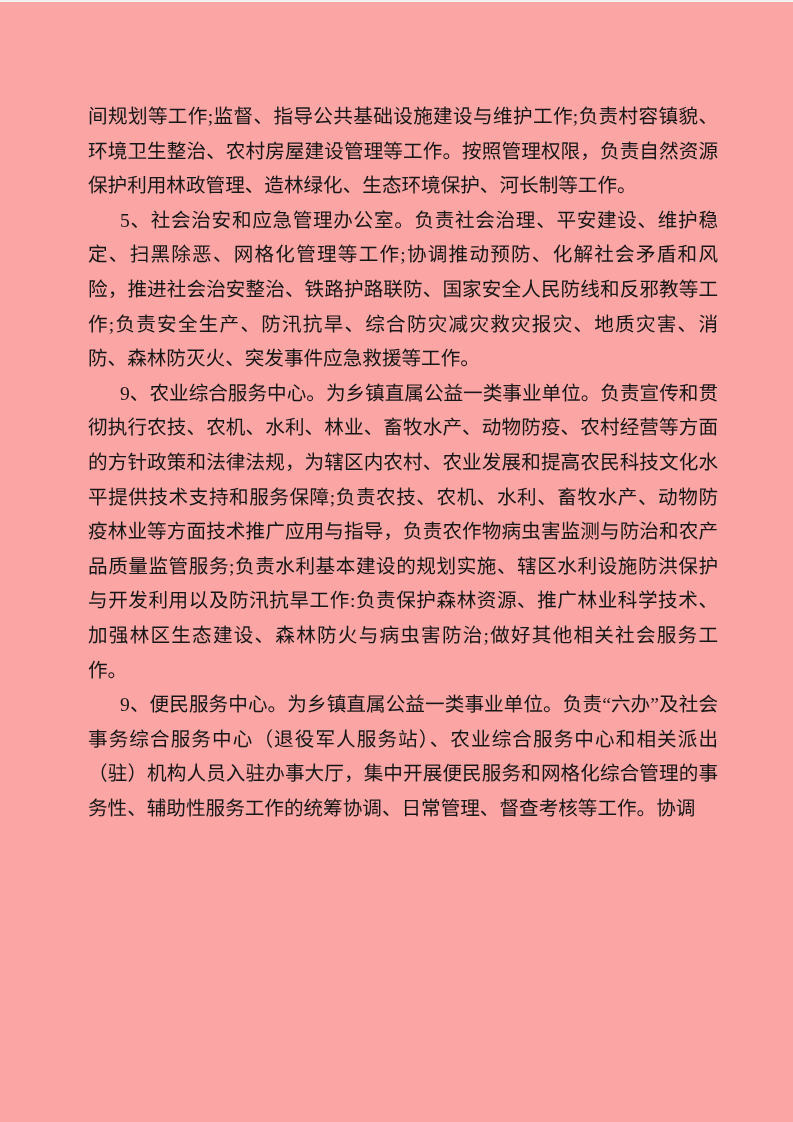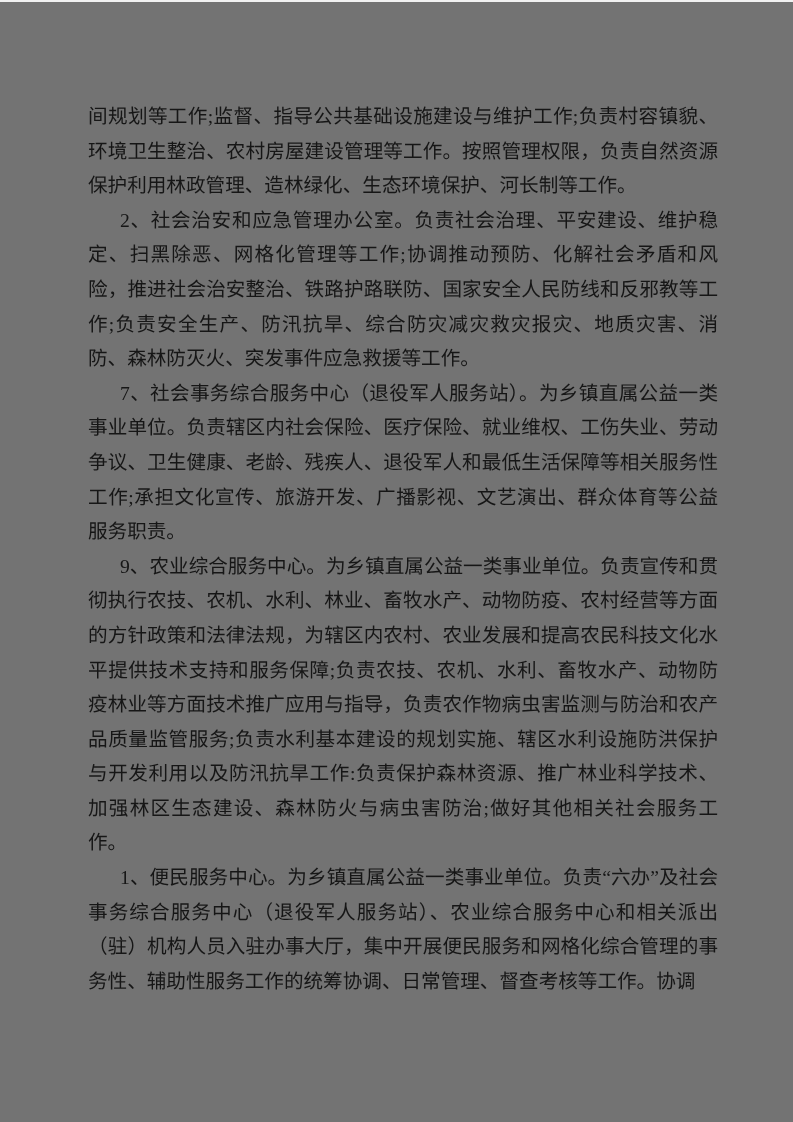--- a/index.html
+++ b/index.html
@@ -9,21 +9,21 @@
   }
   body {
     width: 793px;
     height: 1122px;
     font-family: "Liberation Serif", "DejaVu Serif", serif;
   }
   .page {
     position: relative;
     width: 793px;
     height: 1122px;
-    background: #737373;
+    background: #fca5a5;
     overflow: hidden;
   }
   .top-edge {
     position: absolute;
     top: 0;
     left: 0;
     width: 793px;
     height: 2px;
     background: #f1f1f1;
   }
@@ -48,18 +48,17 @@
     text-indent: 32px;
   }
 </style>
 </head>
 <body>
 
 <div class="page">
   <div class="top-edge"></div>
   <div class="text-block">
     <p class="para">间规划等工作;监督、指导公共基础设施建设与维护工作;负责村容镇貌、环境卫生整治、农村房屋建设管理等工作。按照管理权限，负责自然资源保护利用林政管理、造林绿化、生态环境保护、河长制等工作。</p>
-    <p class="para indent">2、社会治安和应急管理办公室。负责社会治理、平安建设、维护稳定、扫黑除恶、网格化管理等工作;协调推动预防、化解社会矛盾和风险，推进社会治安整治、铁路护路联防、国家安全人民防线和反邪教等工作;负责安全生产、防汛抗旱、综合防灾减灾救灾报灾、地质灾害、消防、森林防灭火、突发事件应急救援等工作。</p>
-    <p class="para indent">7、社会事务综合服务中心（退役军人服务站）。为乡镇直属公益一类事业单位。负责辖区内社会保险、医疗保险、就业维权、工伤失业、劳动争议、卫生健康、老龄、残疾人、退役军人和最低生活保障等相关服务性工作;承担文化宣传、旅游开发、广播影视、文艺演出、群众体育等公益服务职责。</p>
+    <p class="para indent">5、社会治安和应急管理办公室。负责社会治理、平安建设、维护稳定、扫黑除恶、网格化管理等工作;协调推动预防、化解社会矛盾和风险，推进社会治安整治、铁路护路联防、国家安全人民防线和反邪教等工作;负责安全生产、防汛抗旱、综合防灾减灾救灾报灾、地质灾害、消防、森林防灭火、突发事件应急救援等工作。</p>
     <p class="para indent">9、农业综合服务中心。为乡镇直属公益一类事业单位。负责宣传和贯彻执行农技、农机、水利、林业、畜牧水产、动物防疫、农村经营等方面的方针政策和法律法规，为辖区内农村、农业发展和提高农民科技文化水平提供技术支持和服务保障;负责农技、农机、水利、畜牧水产、动物防疫林业等方面技术推广应用与指导，负责农作物病虫害监测与防治和农产品质量监管服务;负责水利基本建设的规划实施、辖区水利设施防洪保护与开发利用以及防汛抗旱工作:负责保护森林资源、推广林业科学技术、加强林区生态建设、森林防火与病虫害防治;做好其他相关社会服务工作。</p>
-    <p class="para indent">1、便民服务中心。为乡镇直属公益一类事业单位。负责“六办”及社会事务综合服务中心（退役军人服务站）、农业综合服务中心和相关派出（驻）机构人员入驻办事大厅，集中开展便民服务和网格化综合管理的事务性、辅助性服务工作的统筹协调、日常管理、督查考核等工作。协调</p>
+    <p class="para indent">9、便民服务中心。为乡镇直属公益一类事业单位。负责“六办”及社会事务综合服务中心（退役军人服务站）、农业综合服务中心和相关派出（驻）机构人员入驻办事大厅，集中开展便民服务和网格化综合管理的事务性、辅助性服务工作的统筹协调、日常管理、督查考核等工作。协调</p>
   </div>
 </div>
 
 </body></html>

